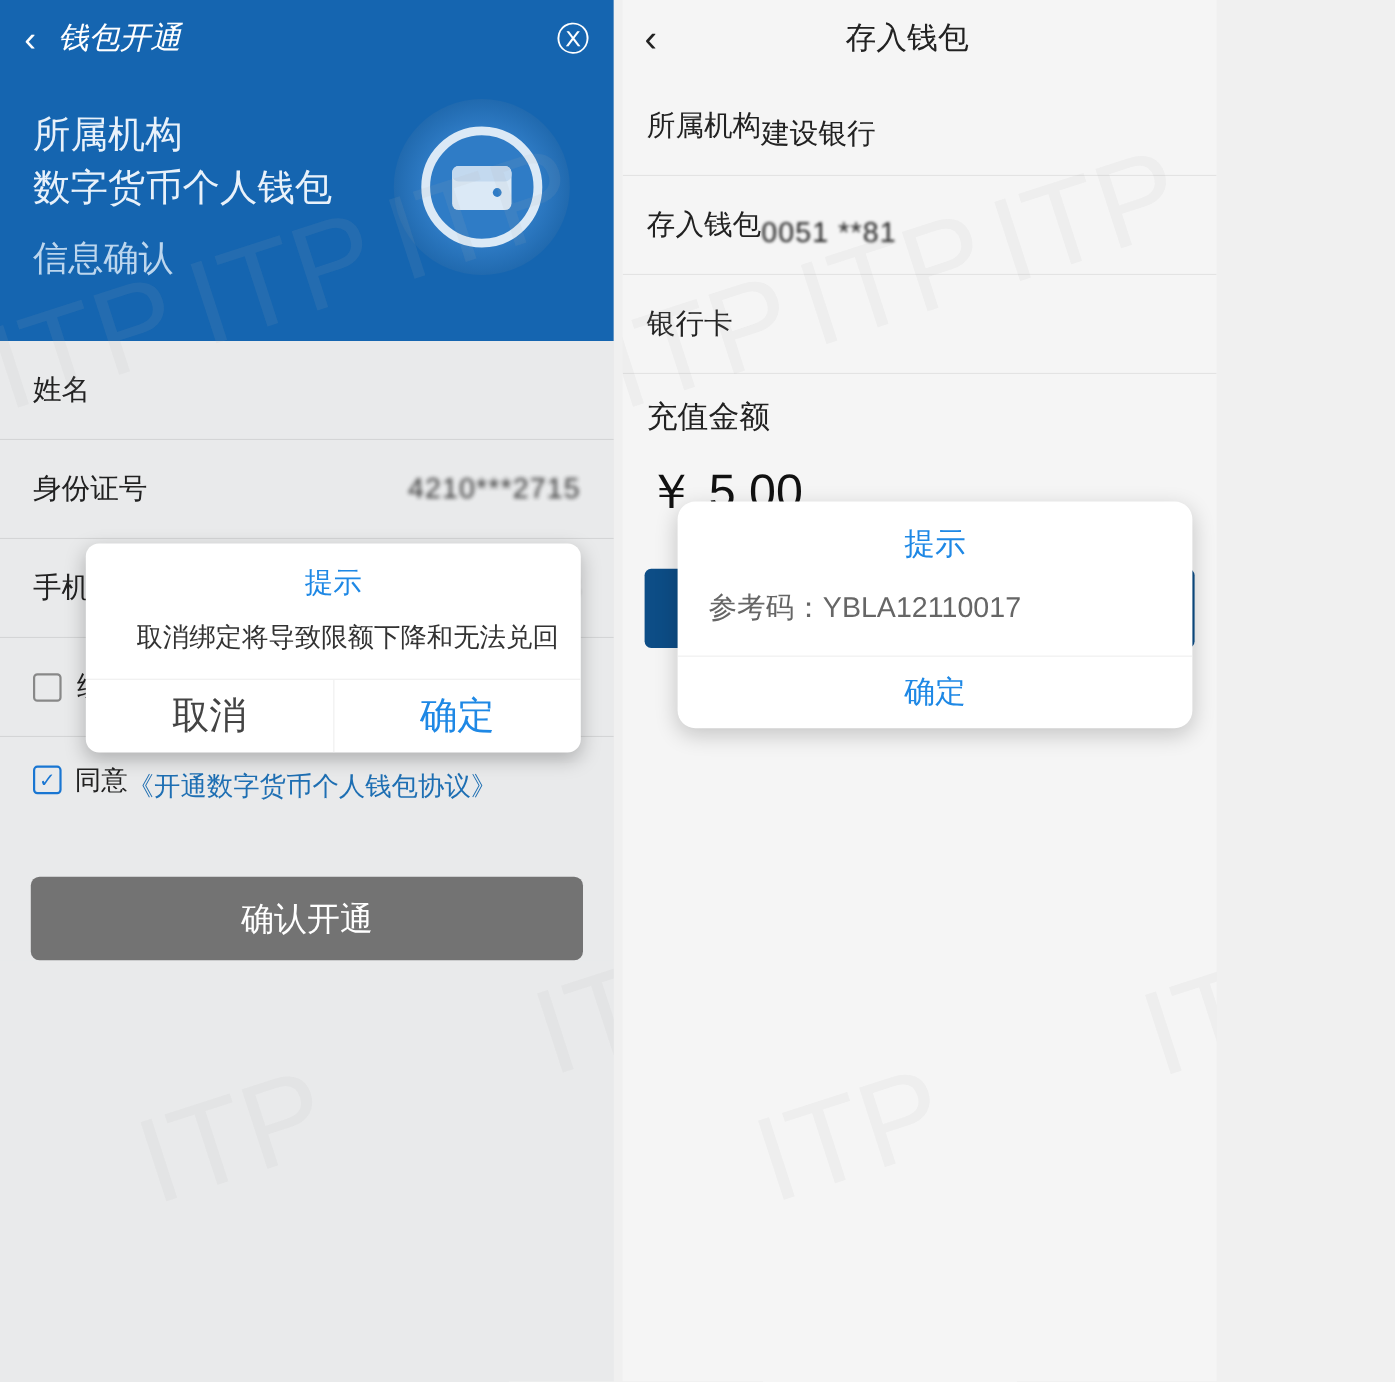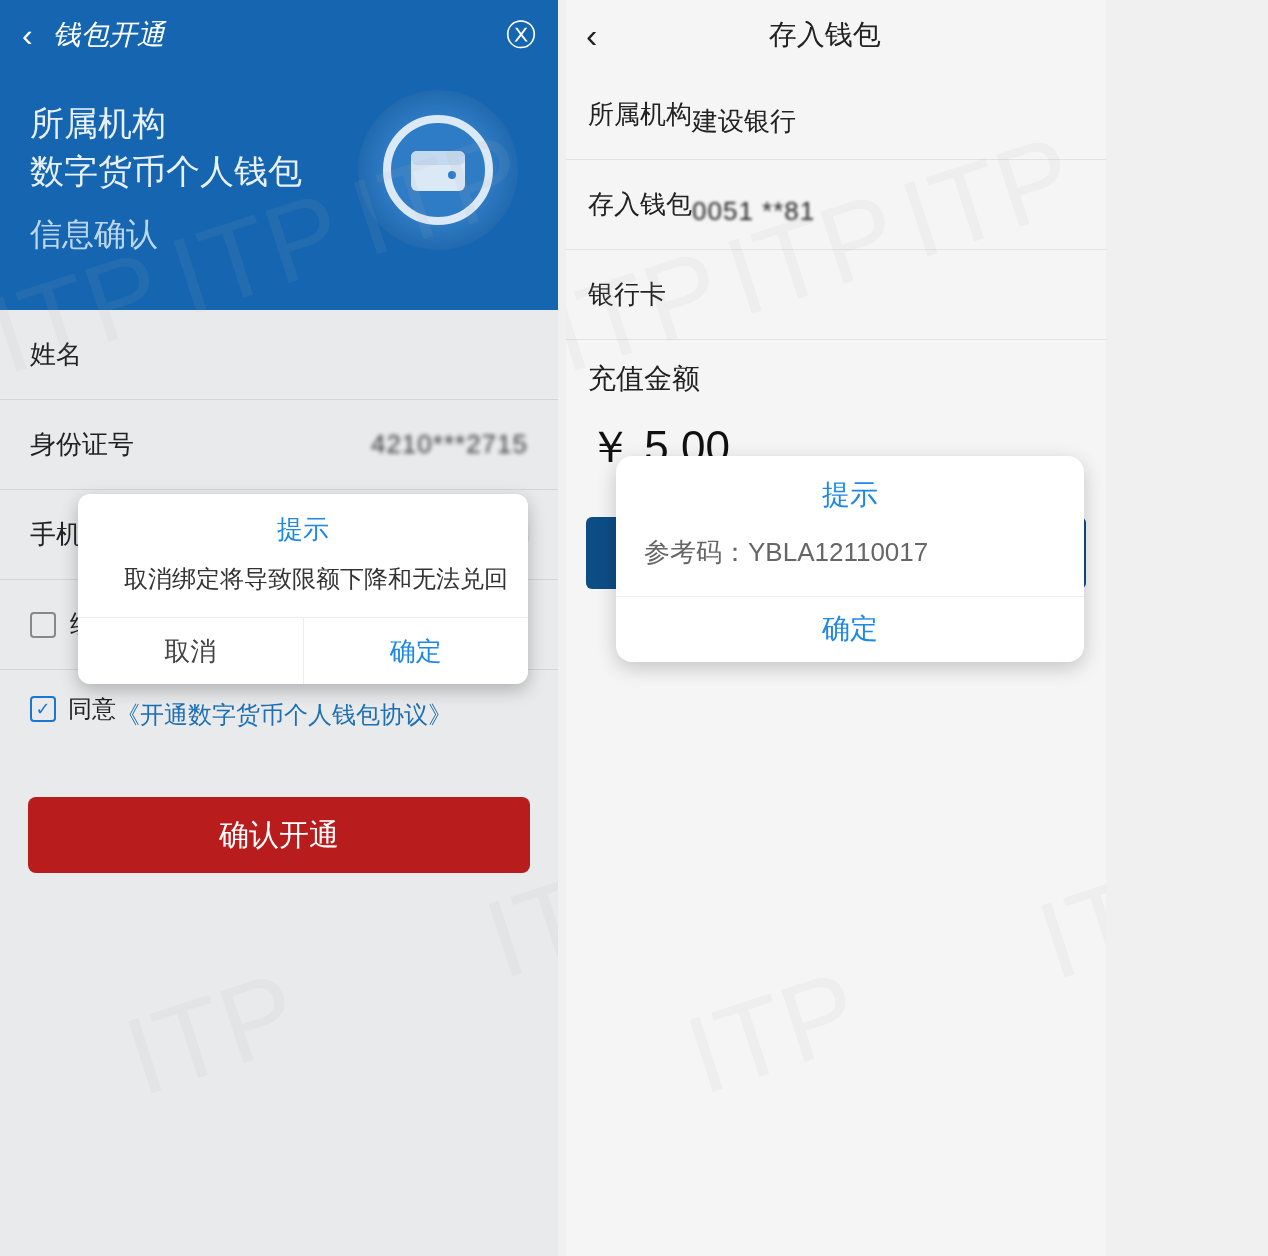--- a/index.html
+++ b/index.html
@@ -48,34 +48,34 @@
 .agree-row { display: flex; align-items: center; padding: 16px 30px; font-size: 24px; color: #222; }
 .agree-row .chk {
   width: 26px; height: 26px; border: 2px solid #1976d2; border-radius: 4px;
   margin-right: 12px; display: inline-flex; align-items: center; justify-content: center;
   color: #1976d2; font-size: 18px;
 }
 .agree-row .link { color: #1e6fb3; margin-top: 13px; }
 
 .big-btn {
   margin: 50px 28px 0 28px; height: 76px; border-radius: 8px;
-  background: #b91c1c; color: #fff; font-size: 30px;
+  background: #737373; color: #fff; font-size: 30px;
   display: flex; align-items: center; justify-content: center; cursor: pointer;
 }
 
 
 .dlg-left {
   position: absolute; left: 78px; right: 30px; top: 494px;
   background: #fff; border-radius: 12px; box-shadow: 0 6px 18px rgba(0,0,0,.25);
   overflow: hidden;
 }
 .dlg-left .dlg-title { text-align: center; color: #1e88e5; font-size: 26px; padding: 18px 0 10px; }
 .dlg-left .dlg-msg   { text-align: right; color: #333; font-size: 24px; padding: 6px 20px 22px; }
 .dlg-left .dlg-btns  { display: flex; border-top: 1px solid #eee; }
-.dlg-left .dlg-btn   { flex: 1; height: 66px; display: flex; align-items: center; justify-content: center; font-size: 26px; cursor: pointer; }
+.dlg-left .dlg-btn   { flex: 1; height: 66px; display: flex; align-items: center; justify-content: center; font-size: 34px; cursor: pointer; }
 .dlg-left .dlg-btn + .dlg-btn { border-left: 1px solid #eee; }
 .dlg-left .cancel { color: #444; }
 .dlg-left .ok     { color: #1e88e5; }
 
 
 .titlebar2 { display: flex; align-items: center; height: 70px; padding: 0 20px; color: #222; }
 .titlebar2 .back2 { font-size: 34px; cursor: pointer; }
 .titlebar2 .title2 { flex: 1; text-align: center; font-size: 28px; }
 
 .rrow {

